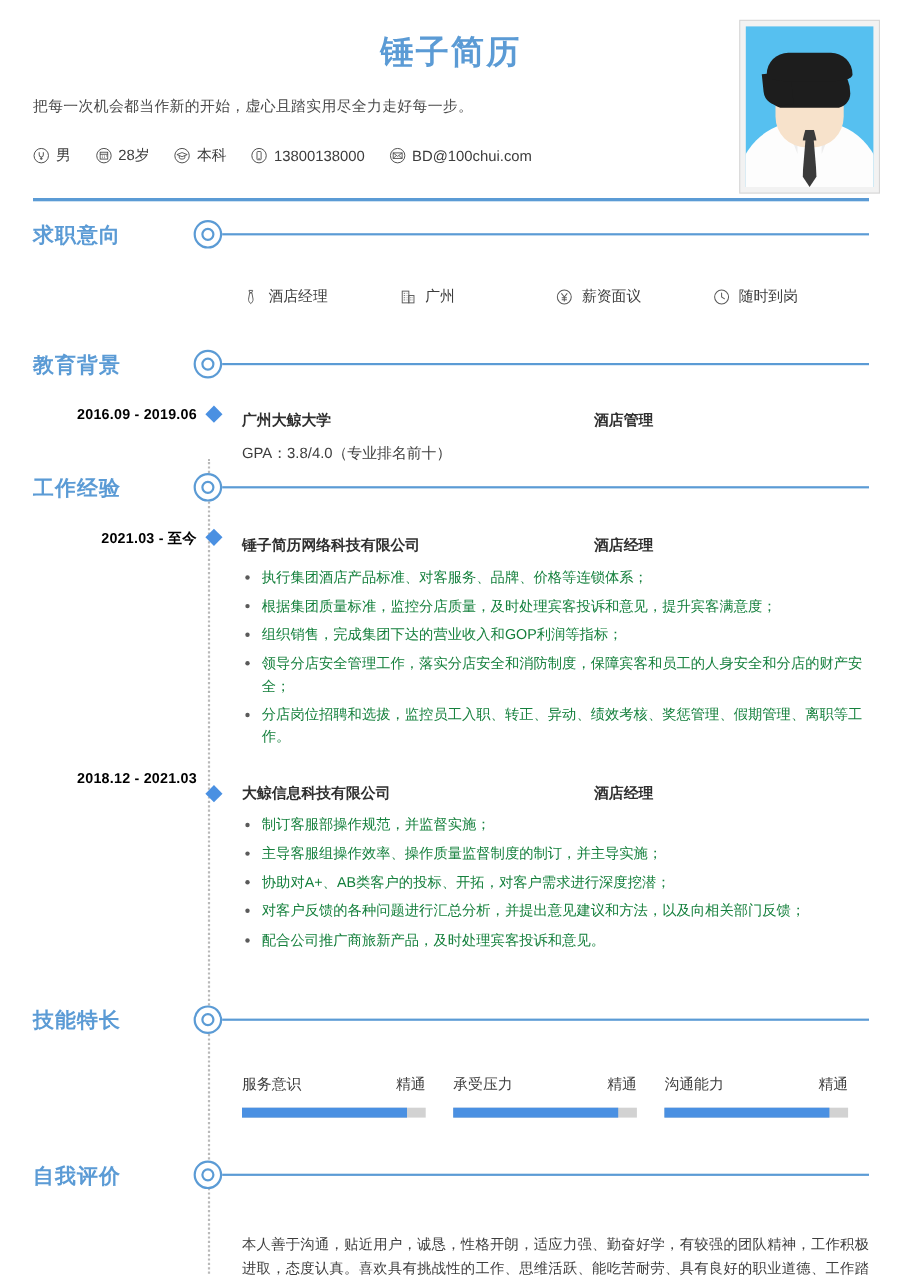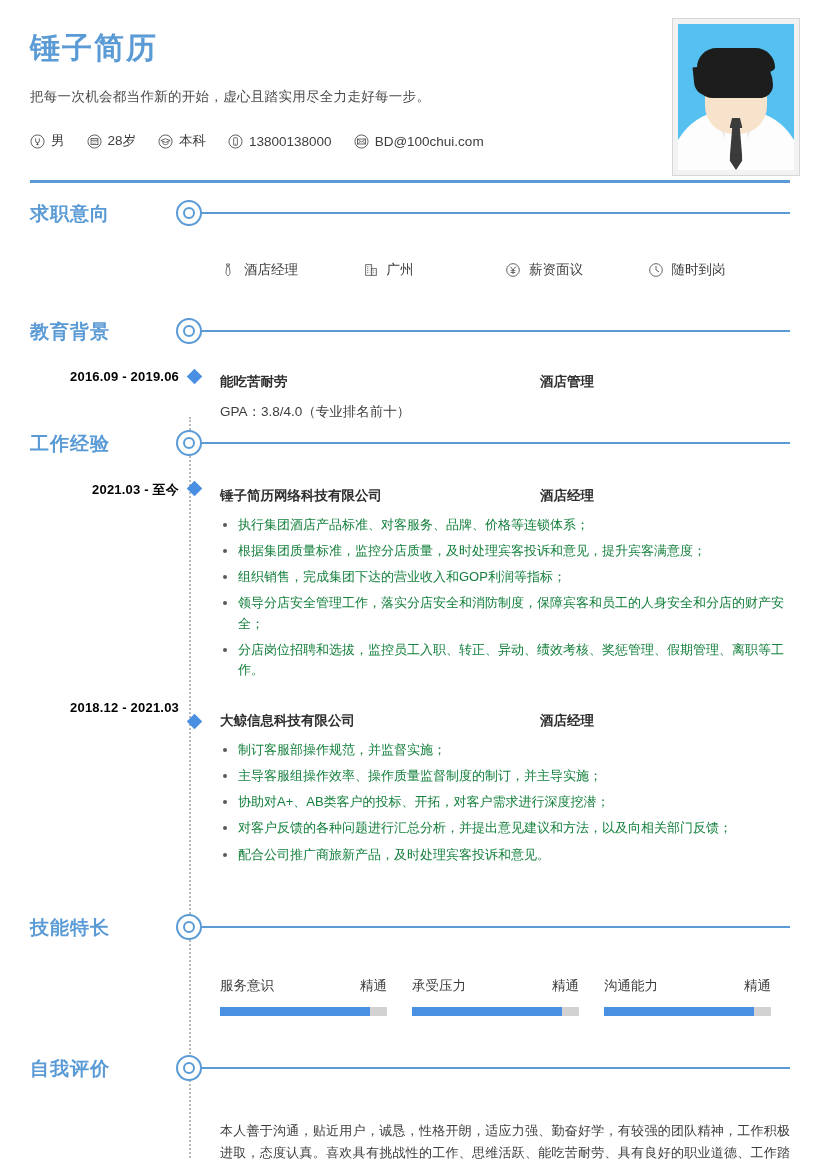--- a/index.html
+++ b/index.html
@@ -9,21 +9,21 @@
     font-family: "Liberation Sans", "DejaVu Sans", sans-serif;
     color: #3d3d3d;
     overflow: hidden;
   }
   .page { position: relative; width: 820px; height: 1160px; background:#fff; }
 
   
   .header { position: relative; padding: 30px 30px 0 30px; height: 195px; }
   .name-title {
     font-size: 30px; font-weight: bold; color: #5b9bd5;
-    letter-spacing: 2px; line-height: 1.2;
+    letter-spacing: 2px; line-height: 1.2; text-align: center;
   }
   .motto {
     margin-top: 22px;
     font-size: 13.5px; color: #4a4a4a; letter-spacing: .3px;
   }
   .basic-row {
     margin-top: 26px;
     display: flex; align-items: center; gap: 22px;
     font-size: 13.5px; color: #3d3d3d;
   }
@@ -322,21 +322,21 @@
         <div class="sec-line"></div>
         <div class="sec-ring">
             <i></i>
           </div>
       </div>
       <div class="sec-body">
         <div class="entry" style="padding-top:14px;">
           <div class="entry-date">2016.09 - 2019.06</div>
           <div class="entry-diamond"></div>
           <div class="entry-head">
-            <div class="entry-org">能吃苦耐劳</div>
+            <div class="entry-org">广州大鲸大学</div>
             <div class="entry-role">酒店管理</div>
           </div>
           <div class="entry-sub">GPA：3.8/4.0（专业排名前十）</div>
         </div>
       </div>
     </div>
 
     <div class="section" style="">
       <div class="sec-head">
         <div class="sec-title">工作经验</div>

